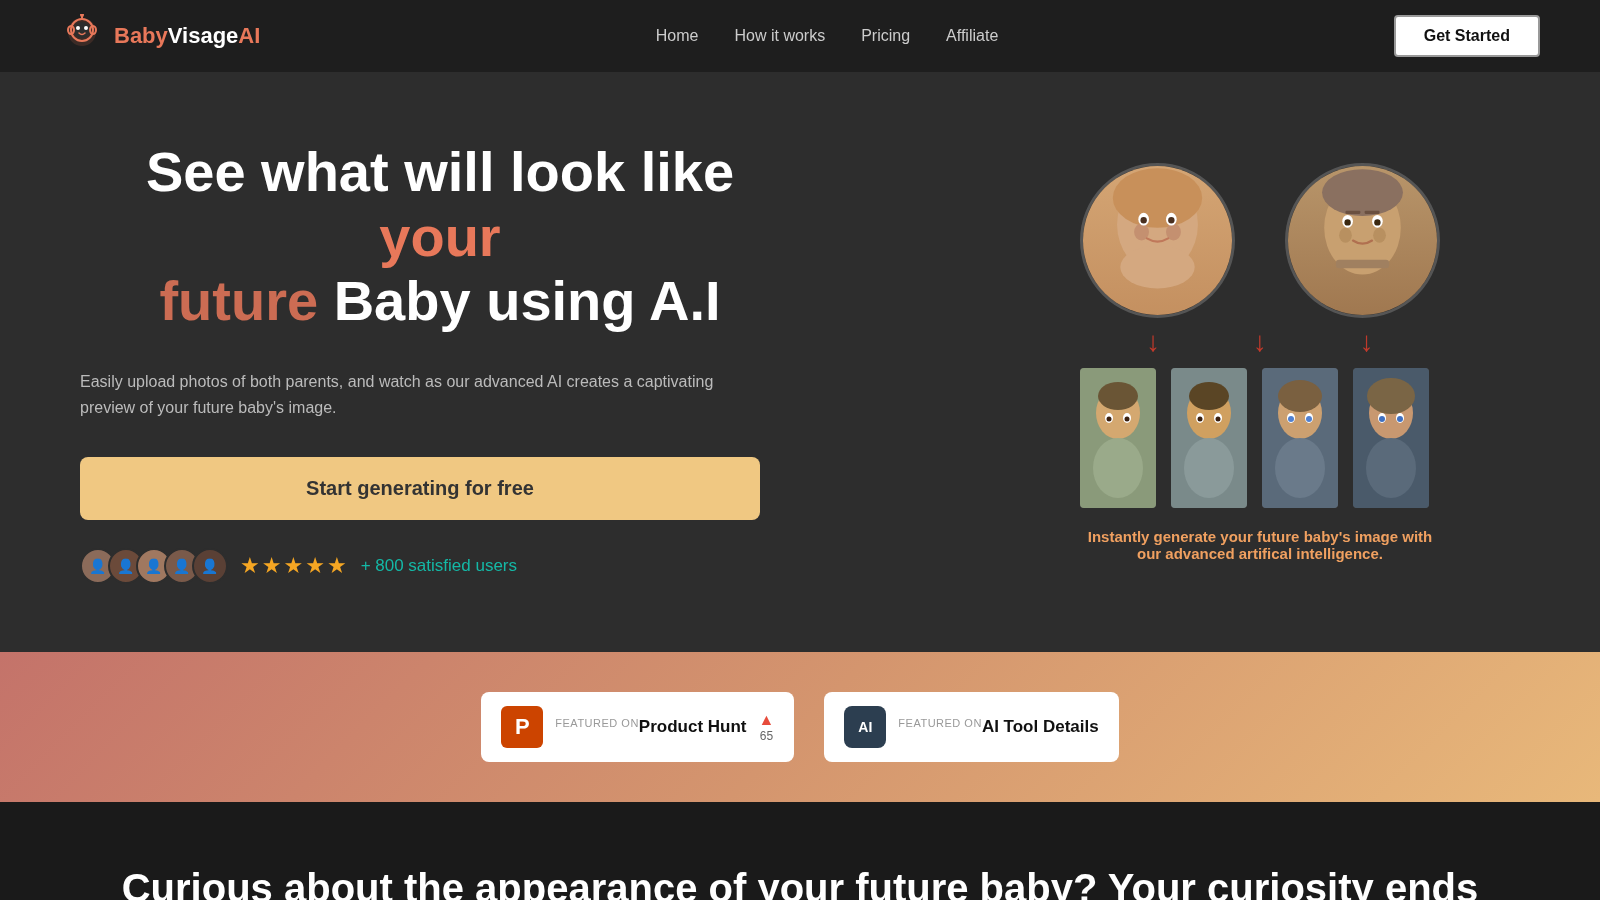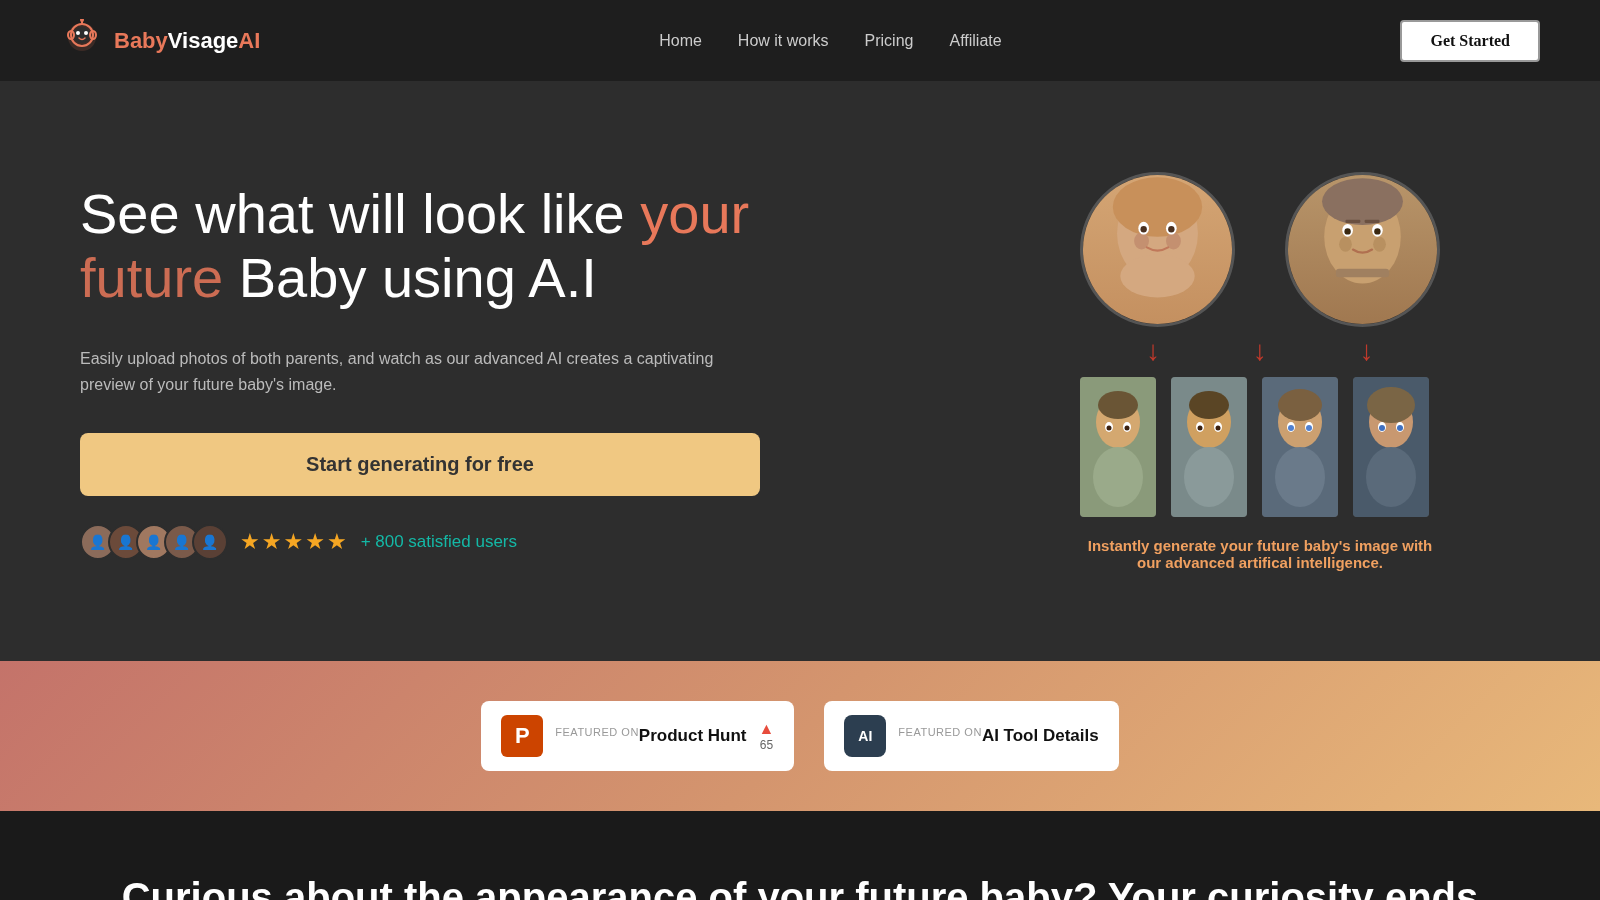--- a/index.html
+++ b/index.html
@@ -1,44 +1,44 @@
 <!DOCTYPE html>
 <html><head>
   <meta charset="utf-8">
   <style>
     * { margin: 0; padding: 0; box-sizing: border-box; }
     body { font-family: -apple-system, BlinkMacSystemFont, 'Segoe UI', sans-serif; background: #2d2d2d; color: #fff; width: 1600px; min-height: 900px; overflow-x: hidden; }
 
     
     nav {
       display: flex; align-items: center; justify-content: space-between;
-      padding: 0 60px; height: 81px; background: #1e1e1e;
+      padding: 0 60px; height: 72px; background: #1e1e1e;
       position: sticky; top: 0; z-index: 100;
     }
     .nav-logo { display: flex; align-items: center; gap: 10px; }
     .logo-icon { width: 44px; height: 44px; }
     .logo-text { font-size: 22px; font-weight: 700; }
     .logo-baby { color: #e8785a; }
     .logo-visage { color: #fff; }
     .logo-ai { color: #e8785a; }
     .nav-links { display: flex; gap: 36px; align-items: center; }
     .nav-links a { color: #ccc; text-decoration: none; font-size: 16px; }
     .btn-get-started {
       background: #fff; color: #111; border: 2px solid #999;
       padding: 10px 28px; font-size: 16px; font-weight: 600;
-      border-radius: 4px; cursor: pointer; font-family: Liberation Serif, serif;
+      border-radius: 4px; cursor: pointer;
     }
 
     
     .hero {
       display: flex; align-items: center; justify-content: space-between;
       padding: 60px 80px 60px 80px; background: #2d2d2d; min-height: 580px;
     }
     .hero-left { max-width: 720px; }
-    .hero-title { font-size: 56px; font-weight: 400; line-height: 1.15; margin-bottom: 36px; }
+    .hero-title { font-size: 56px; font-weight: 700; line-height: 1.15; margin-bottom: 36px; text-align: center; }
     .hero-title .pink { color: #e8785a; }
     .hero-title .salmon { color: #e8785a; opacity: 0.85; }
     .hero-subtitle { font-size: 16px; color: #bbb; line-height: 1.6; max-width: 640px; margin-bottom: 36px; }
     .btn-start {
       display: block; background: #f0c882; color: #333; border: none;
       padding: 20px 22px; font-size: 20px; font-weight: 600;
       border-radius: 8px; cursor: pointer; width: 680px; text-align: center;
       margin-bottom: 28px;
     }
     .satisfied-row { display: flex; align-items: center; gap: 12px; }

